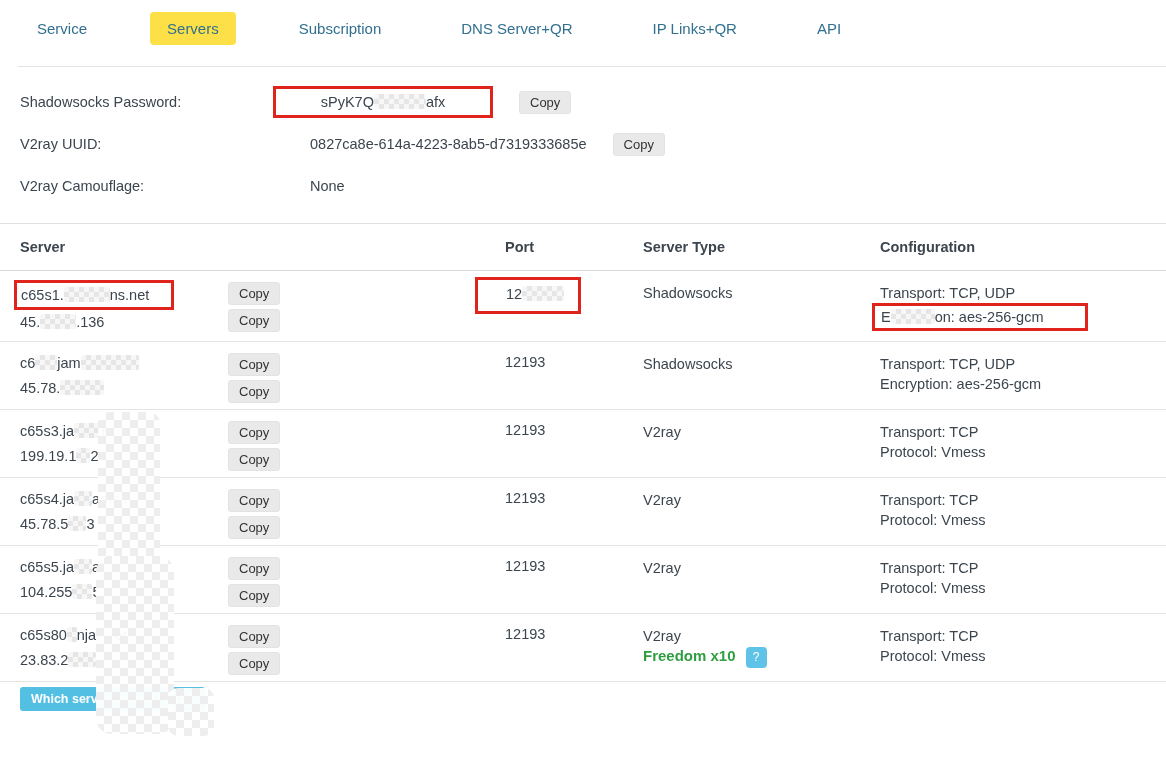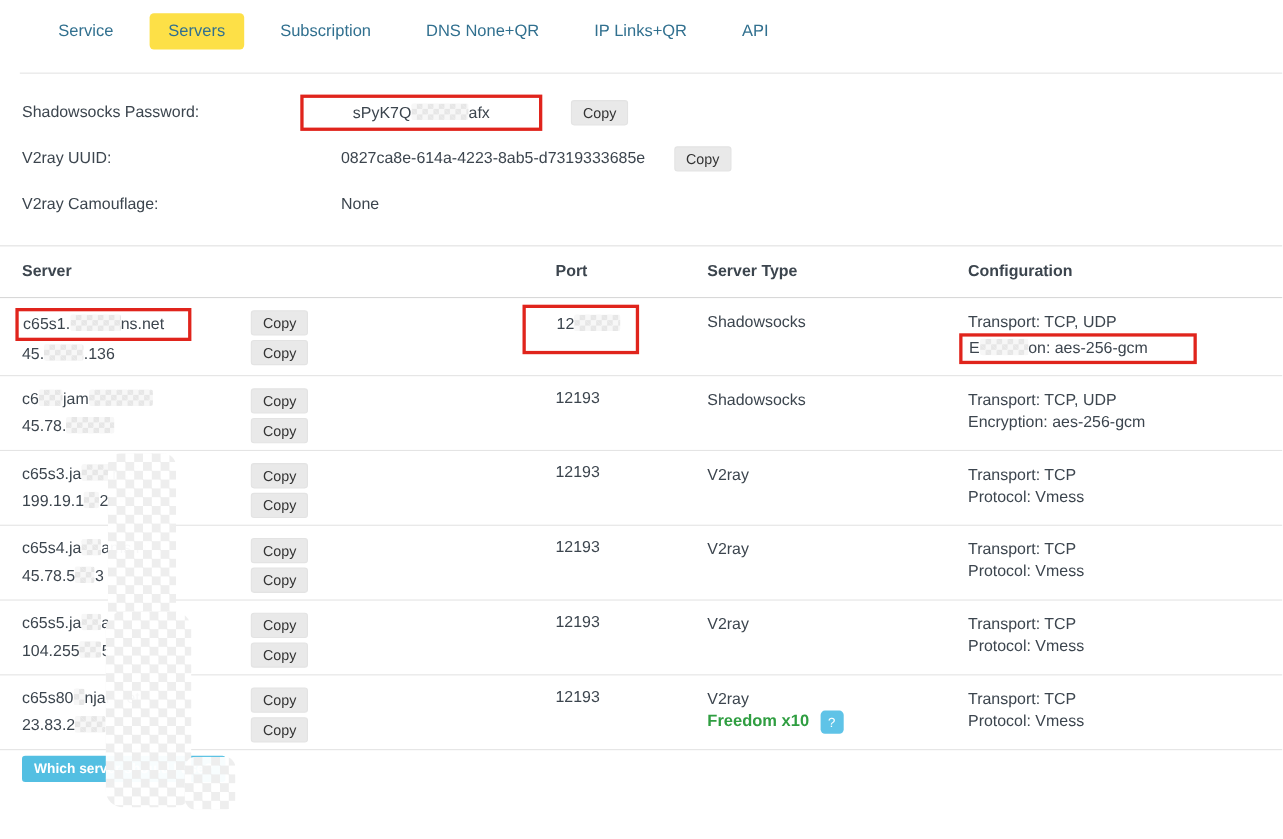--- a/index.html
+++ b/index.html
@@ -1,21 +1,21 @@
 <!DOCTYPE html>
 <html><head>
 <meta charset="utf-8">
 <style>
   * { box-sizing: border-box; }
   html,body { margin:0; padding:0; background:#fff; }
   body { font-family:"Liberation Sans", sans-serif; color:#3c454e; }
   .page { position:relative; width:1166px; height:763px; overflow:hidden; font-size:14.5px; background:#fff; }
 
   
-  .tabs { display:flex; gap:16px; padding:12px 0 0 36px; align-items:flex-start;text-align:right; }
+  .tabs { display:flex; gap:46px; padding:12px 0 0 20px; align-items:flex-start;text-align:right; }
   .tab { color:#31708f; font-size:15px; padding:8px 17px; border-radius:4px; cursor:pointer; white-space:nowrap; }
   .tab.active { background:#fde047; }
   .top-divider { border:none; border-top:1px solid #e4e4e4; margin:21px 0 0 18px; }
 
   
   .credentials { padding-top:14px; }
   .cred-row { display:grid; grid-template-columns:290px max-content max-content; align-items:center; height:42px; padding-left:20px; }
   .cred-value { display:flex; align-items:center; white-space:nowrap; }
   .cred-redbox { border:3px solid #e0241c; width:220px; margin-left:-37px; text-align:center; padding:5px 0; }
   .copy-btn { background:#e9e9e9; border:1px solid #e3e3e3; border-radius:3px; font-size:13px; color:#333;
@@ -24,21 +24,21 @@
   
   .server-table { margin-top:12px; }
   .t-row { display:grid; grid-template-columns:208px 277px 138px 237px 1fr; padding-left:20px; align-items:start; }
   .t-head { border-top:1px solid #e0e0e0; border-bottom:1px solid #d8d8d8; height:48px; align-items:center; font-weight:bold; font-size:14.5px;margin-top:16px; }
   .t-data { min-height:65px; border-bottom:1px solid #e4e4e4; padding-top:9px; padding-bottom:6px; }
   .cell-server .line { line-height:25px; white-space:nowrap; }
   .name-redbox { display:inline-block; border:3px solid #e0241c; padding:2px 22px 2px 4px; margin-left:-6px; line-height:20px; }
   .cell-copy { display:flex; flex-direction:column; gap:4px; align-items:flex-start; padding-top:2px; }
   .cell-copy .copy-btn { margin-left:0; }
   .cell-port, .cell-type, .cell-config { padding-top:3px; }
-  .port-redbox { display:inline-block; border:3px solid #e0241c; padding:6px 14px 15px 28px; margin:-6px 0 0 -30px; line-height:17px; }
+  .port-redbox { display:inline-block; border:3px solid #e0241c; padding:6px 14px 8px 28px; margin:-6px 0 0 -30px; line-height:17px; }
   .cell-config .cfg-line { line-height:20px; white-space:nowrap; }
   .cfg-redbox { display:inline-block; border:3px solid #e0241c; padding:2px 42px 2px 6px; margin-left:-8px; line-height:18px; }
   .type-line { line-height:20px; }
   .freedom { color:#2f9e41; font-weight:bold; font-size:15px; }
   .help-badge { display:inline-flex; width:21px; height:21px; background:#5fc3e7; color:#fff; border-radius:4px;
                 align-items:center; justify-content:center; font-size:12px; margin-left:10px; vertical-align:middle; cursor:pointer; }
 
   
   .footer-btn { margin:5px 0 0 20px; background:#53bfe2; color:#fff; font-weight:bold; font-size:12.5px;
                 border:none; border-radius:3px; padding:5px 11px; font-family:inherit; cursor:pointer; }
@@ -59,21 +59,21 @@
 </style>
 </head>
 <body>
 
 <div class="page">
 
   <nav class="tabs" id="tabs">
       <div class="tab">Service</div>
       <div class="tab active">Servers</div>
       <div class="tab">Subscription</div>
-      <div class="tab">DNS None+QR</div>
+      <div class="tab">DNS Server+QR</div>
       <div class="tab">IP Links+QR</div>
       <div class="tab">API</div>
     </nav>
 
   <hr class="top-divider">
 
   <section class="credentials" id="credentials">
       <div class="cred-row">
         <div class="cred-label">Shadowsocks Password:</div>
         <div class="cred-value">

